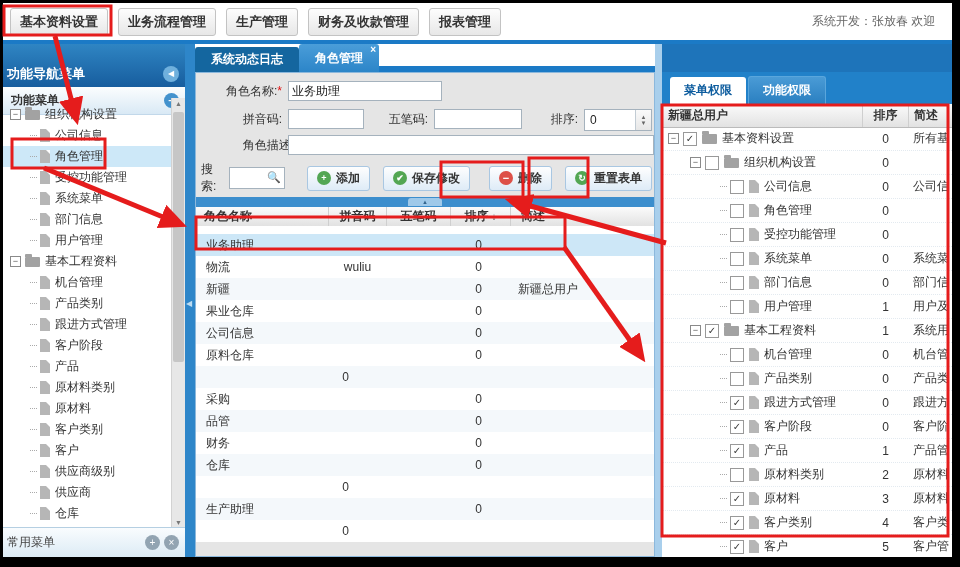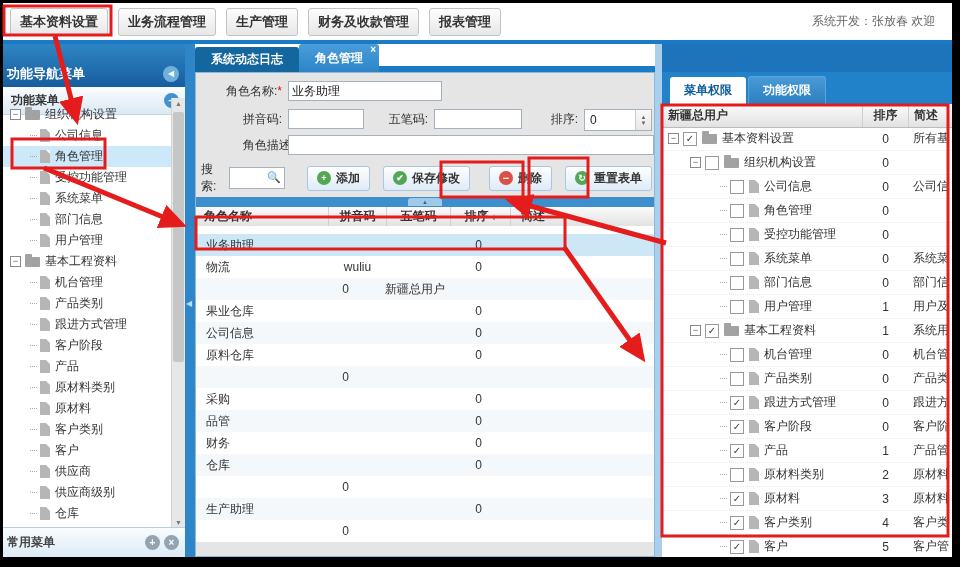--- a/index.html
+++ b/index.html
@@ -34,21 +34,21 @@
        text-align:center;margin-right:4px;flex:0 0 auto;}
   .dash{width:7px;height:1px;border-top:1px dotted #aaa;margin-right:3px;flex:0 0 auto;}
   .ficon{width:15px;height:10px;background:#a2a2a2;border-radius:1px;position:relative;margin-right:5px;flex:0 0 auto;}
   .ficon::before{content:"";position:absolute;left:0;top:-3px;width:7px;height:3px;background:#a2a2a2;border-radius:1px 1px 0 0;}
   .picon{width:10px;height:13px;background:#b6b6b6;position:relative;margin-right:5px;flex:0 0 auto;}
   .picon::after{content:"";position:absolute;top:0;right:0;border-left:4px solid transparent;border-top:4px solid #fff;}
   .s-scroll{position:absolute;right:0;top:54px;width:13px;bottom:29px;background:#e7e7e7;border-left:1px solid #d2d2d2;}
   .s-scroll .sa{position:absolute;left:0;width:100%;text-align:center;font-size:7px;color:#777;cursor:pointer;}
   .s-scroll .thumb{position:absolute;left:1px;right:1px;top:14px;height:250px;background:#c6c6c6;border-radius:2px;cursor:pointer;}
   .s-bottom{position:absolute;left:0;right:0;bottom:0;height:29px;background:linear-gradient(#f9fcfe,#dcebf5);
-            border-top:1px solid #b5cfe2;display:flex;align-items:center;font-size:12px;font-weight:bold;color:#444;padding:0 6px 0 4px;}
+            border-top:1px solid #b5cfe2;display:flex;align-items:center;font-size:12px;font-weight:normal;color:#444;padding:0 6px 0 4px;}
   .s-bottom .ic{margin-left:auto;display:flex;gap:4px;}
   .s-bottom .circg{width:15px;height:15px;border-radius:50%;background:#92a4b2;color:#fff;font-size:10px;
             display:flex;align-items:center;justify-content:center;cursor:pointer;}
 
   
   .split1{position:absolute;left:182px;top:41px;width:10px;bottom:0;background:#2e86c9;}
   .split1 .arr{position:absolute;left:1px;top:255px;color:#bcdcf2;font-size:8px;}
   .split2{position:absolute;left:652px;top:41px;width:7px;bottom:0;background:#a9cfec;}
 
   
@@ -289,34 +289,34 @@
         </div>
 
         <div class="srow even t-leaf lv1">
 
           <span class="dash"></span>
 
           <span class="picon"></span>
           <span class="slabel">客户</span>
         </div>
 
+        <div class="srow odd t-leaf lv1">
+
+          <span class="dash"></span>
+
+          <span class="picon"></span>
+          <span class="slabel">供应商级别</span>
+        </div>
+
         <div class="srow even t-leaf lv1">
 
           <span class="dash"></span>
 
           <span class="picon"></span>
           <span class="slabel">供应商</span>
-        </div>
-
-        <div class="srow odd t-leaf lv1">
-
-          <span class="dash"></span>
-
-          <span class="picon"></span>
-          <span class="slabel">供应商级别</span>
         </div>
 
         <div class="srow odd t-leaf lv1">
 
           <span class="dash"></span>
 
           <span class="picon"></span>
           <span class="slabel">仓库</span>
         </div>
       </div>
@@ -432,20 +432,21 @@
 
           <div class="trow odd">
             <div class="c1">物流</div>
             <div class="c2">wuliu</div>
             <div class="c3"></div>
             <div class="c4">0</div>
             <div class="c5"></div>
           </div>
 
           <div class="trow even">
+            <div class="c1">新疆</div>
             <div class="c2"></div>
             <div class="c3"></div>
             <div class="c4">0</div>
             <div class="c5">新疆总用户</div>
           </div>
 
           <div class="trow odd">
             <div class="c1">果业仓库</div>
             <div class="c2"></div>
             <div class="c3"></div>

